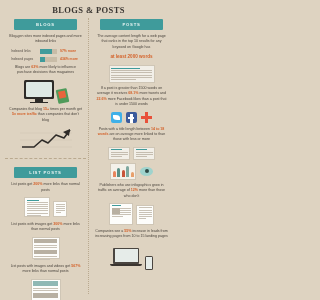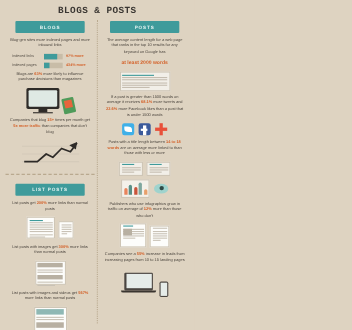--- a/index.html
+++ b/index.html
@@ -9,21 +9,21 @@
     font-family: "Liberation Sans", sans-serif;
     overflow: hidden;
   }
   .page {
     position: relative;
     width: 177px; height: 300px;
     background: #ded3c1;
   }
   .title {
     text-align: center;
-    font-family: Liberation Mono, monospace;
+    font-family: Liberation Serif, serif;
     font-weight: bold;
     font-size: 8.5px;
     letter-spacing: 0.4px;
     color: #3a3632;
     padding-top: 5px;
     padding-bottom: 4px;
   }
   .cols {
     display: flex;
     width: 177px;

